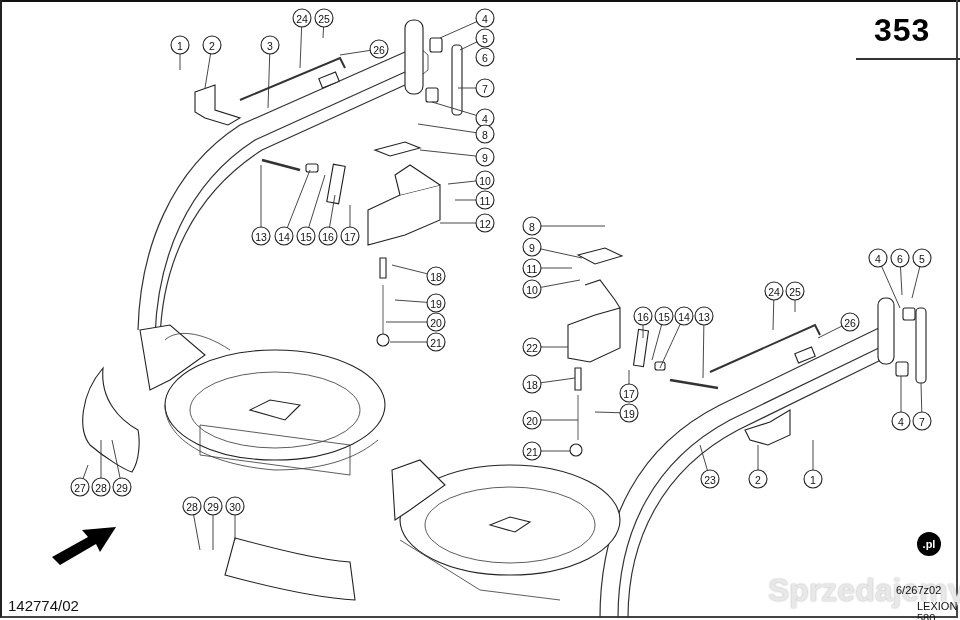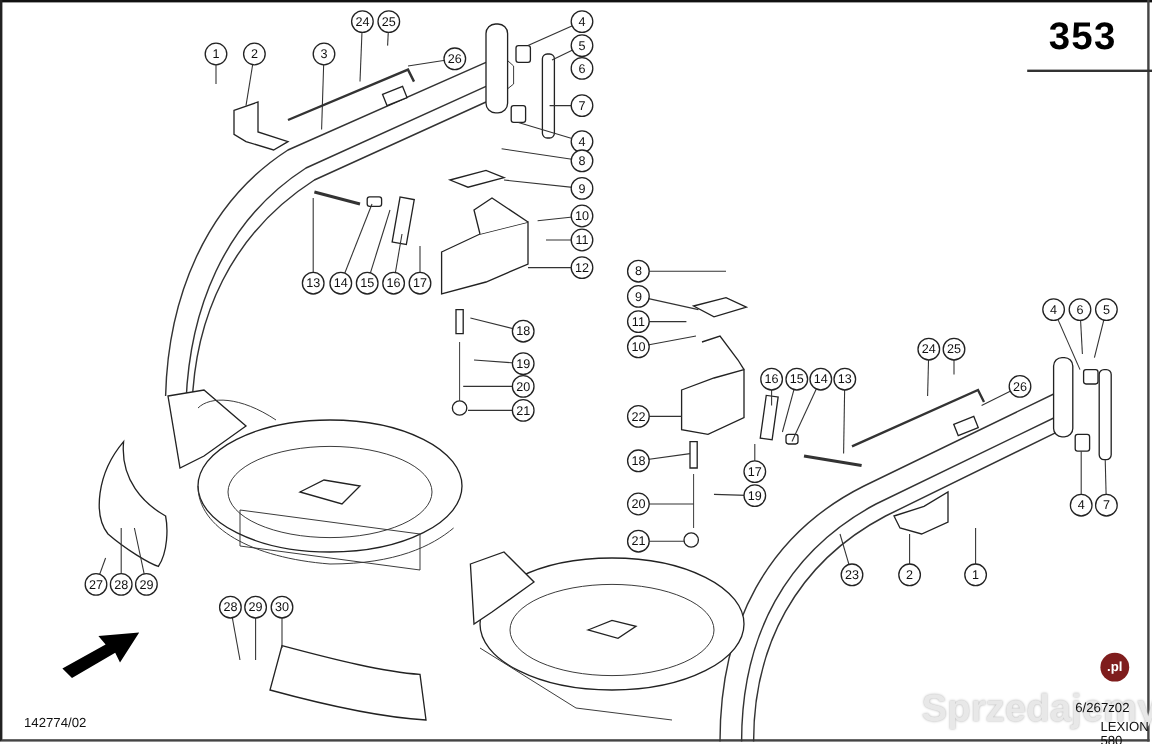--- a/index.html
+++ b/index.html
@@ -7,25 +7,25 @@
   #frame{position:absolute;left:0;top:0;width:958px;height:618px;border-left:2px solid #222;border-bottom:2px solid #444;border-right:2px solid #444;box-sizing:border-box;}
   #topline{position:absolute;left:0;top:0;width:960px;height:2px;background:#111;}
   #page-num-box{position:absolute;left:856px;top:0;width:104px;height:58px;border-bottom:2px solid #333;}
   #page-number{position:absolute;left:874px;top:12px;font-size:32px;font-weight:bold;color:#000;letter-spacing:1px;}
   svg#diagram{position:absolute;left:0;top:0;}
   .callout circle{fill:#fff;stroke:#222;stroke-width:1.1;}
   .callout text{font-family:"Liberation Sans",sans-serif;font-size:10.5px;fill:#111;text-anchor:middle;dominant-baseline:central;}
   .leader{stroke:#333;stroke-width:0.9;fill:none;}
   .part{stroke:#222;stroke-width:1.1;fill:#fff;}
   .thin{stroke:#333;stroke-width:0.8;fill:none;}
-  #drawing-id{position:absolute;left:20px;top:597px;font-size:11px;color:#111;}
+  #drawing-id{position:absolute;left:8px;top:597px;font-size:15px;color:#111;}
   #ref-code{position:absolute;left:896px;top:584px;font-size:11px;color:#111;}
   #model-name{position:absolute;left:897px;top:600px;font-size:11px;color:#111;padding-left:20px;}
   #watermark{position:absolute;left:768px;top:572px;font-size:32px;font-weight:bold;color:#e8e8e8;text-shadow:0 0 2px #aaa;letter-spacing:0px;}
-  #watermark-badge{position:absolute;left:917px;top:544px;width:24px;height:24px;border-radius:50%;background:#7f1d1d;color:#fff;font-size:11px;font-weight:bold;text-align:center;line-height:24px;}
+  #watermark-badge{position:absolute;left:917px;top:532px;width:24px;height:24px;border-radius:50%;background:#000000;color:#fff;font-size:11px;font-weight:bold;text-align:center;line-height:24px;}
 </style>
 </head>
 <body>
 
 <div id="page">
   <div id="topline"></div>
   <div id="frame"></div>
   <div id="page-num-box"></div>
   <div id="page-number">353</div>
 

